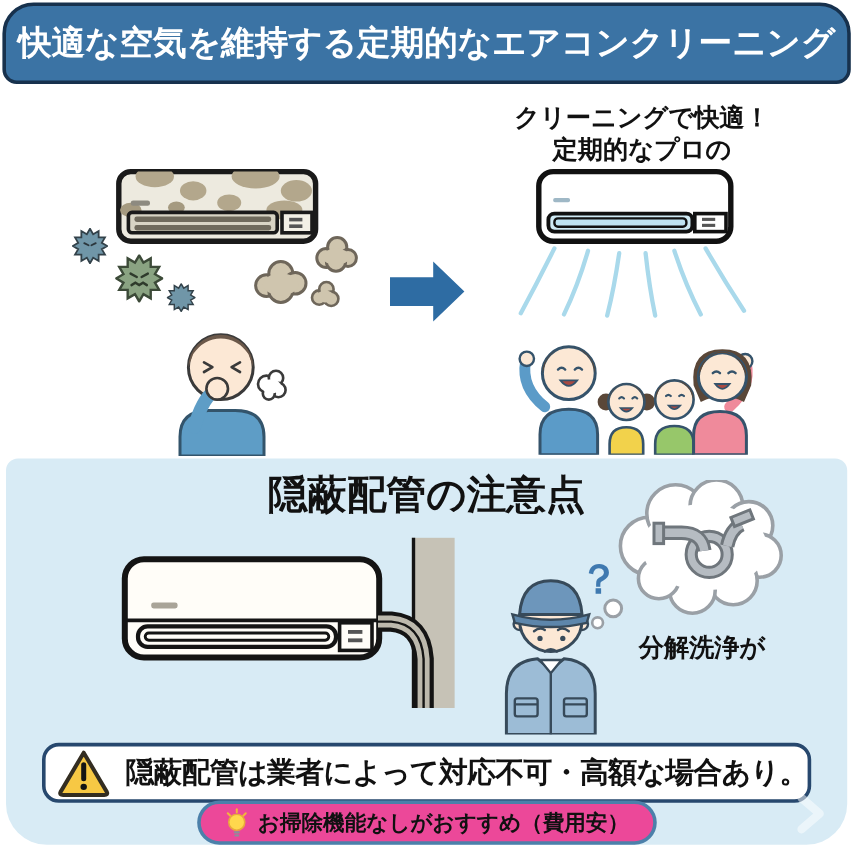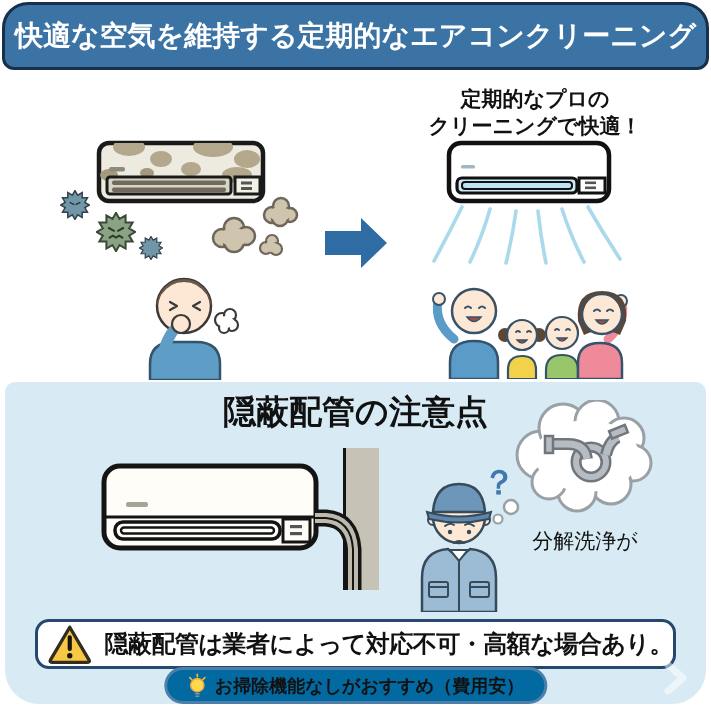--- a/index.html
+++ b/index.html
@@ -34,51 +34,51 @@
   .section-heading {
     position:absolute; left:0; right:0; top:390px; text-align:center;
     font-size:33px; font-weight:700; color:#111;
   }
   .question-mark {
     position:absolute; left:482px; top:460px;
     font-size:34px; font-weight:700; color:#3f79b0;
   }
   .thought-text {
     position:absolute; left:515px; top:527px; width:140px; text-align:center;
-    font-size:21px; font-weight:400; line-height:1.3; color:#111;
+    font-size:21px; font-weight:700; line-height:1.3; color:#111;
   }
   
   .banner {
     position:absolute; left:35px; top:619px; width:641px; height:50px;
     background:#ffffff; border:3.5px solid #27486e; border-radius:14px;
     display:flex; align-items:center; gap:13px; padding-left:10px;
   }
   .banner-text { font-size:24px; font-weight:700; color:#111; white-space:nowrap; letter-spacing:-0.5px; }
   
   .pill {
     position:absolute; left:50%; top:667px; transform:translateX(-50%);
-    height:37px; background:#0369a1; border:3px solid #4c80aa; border-radius:20px;
+    height:37px; background:#ec4899; border:3px solid #4c80aa; border-radius:20px;
     display:inline-flex; align-items:center; gap:8px; padding:0 20px;
   }
   .pill-text { font-size:18px; font-weight:700; color:#111; white-space:nowrap; }
   .watermark { position:absolute; right:22px; bottom:14px; opacity:.5; }
 </style>
 </head>
 <body>
 
 <div class="canvas">
 
   <div class="header">
     <div class="header-title">快適な空気を維持する定期的なエアコンクリーニング</div>
   </div>
 
 
   <div class="caption caption-after">
+    <div>クリーニングで快適！</div>
     <div>定期的なプロの</div>
-    <div>クリーニングで快適！</div>
   </div>
 
   <svg class="art" style="left:95px;top:139px" width="172" height="68" viewBox="0 0 172 68">
     <defs>
         <clipPath id="acclip">
           <rect x="4" y="4" width="164" height="58" rx="10"></rect>
         </clipPath>
       </defs>
     <rect x="4" y="4" width="164" height="58" rx="10" fill="#edeadf" stroke="#1a1a1a" stroke-width="4.5"></rect>
     <g clip-path="url(#acclip)" fill="#b3a78c">

